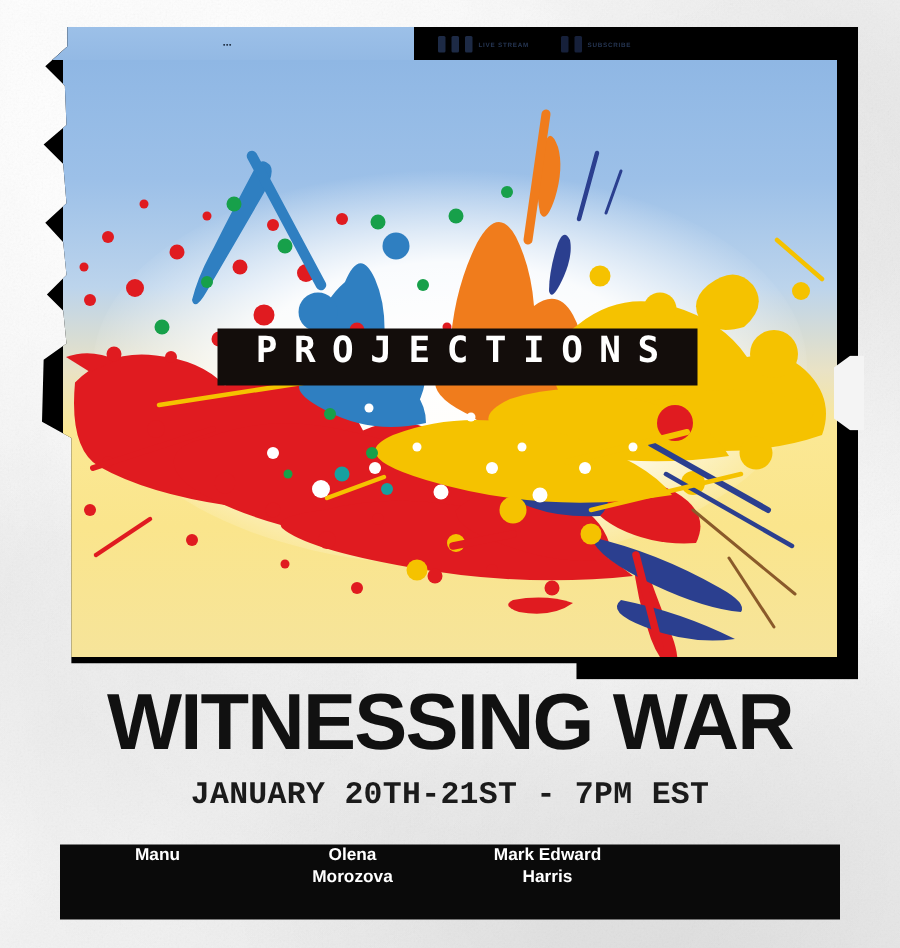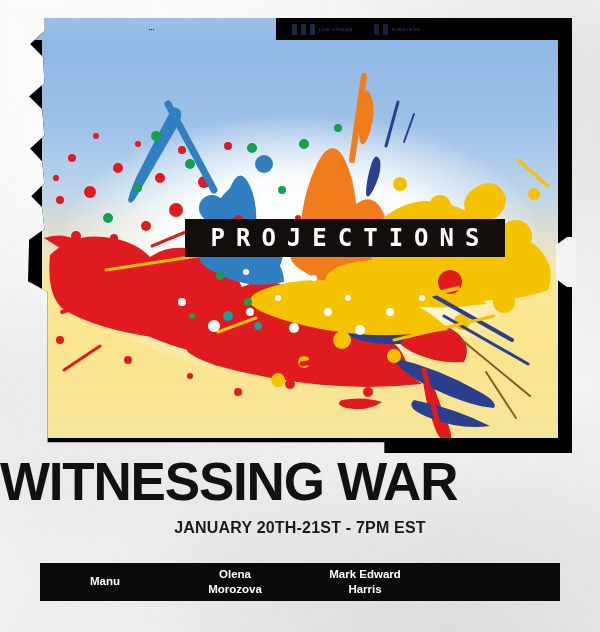--- a/index.html
+++ b/index.html
@@ -83,49 +83,48 @@
     background:linear-gradient(180deg,
         #8fb7e4 0%, #9cc0e8 20%, #bcd4ec 38%,
         #e9e2c5 52%, #fbe894 62%, #fae58c 78%, #f6e49a 100%);
   }
   #art svg { position:absolute; inset:0; width:100%; height:100%; }
 
   
   #proj-band {
     position:absolute; left:145px; top:219px; width:320px; height:38px;
     background:#130d0b;
-    display:flex; align-items:center; justify-content:center;
+    display:flex; justify-content:center;
     z-index:6;
-    margin-left:40px;
   }
   #proj-band .label {
     font-family:"DejaVu Sans Mono", monospace;
     color:#ffffff; font-weight:bold;
     font-size:24px; letter-spacing:11px; text-indent:11px;
     white-space:nowrap;
   }
 
   
   #headline {
     position:absolute; left:0; top:455px; width:600px;
-    color:#111;
+    text-align:center; color:#111;
     font-weight:bold; font-size:53px; letter-spacing:-1.2px;
     line-height:1;
   }
   #subhead {
     position:absolute; left:0; top:519px; width:600px;
     text-align:center; color:#1b1b1b;
-    font-weight:bold; font-size:16px; letter-spacing:.2px;
+    font-weight:bold; font-size:21px; letter-spacing:.2px;font-family:Liberation Mono, monospace;
   }
 
   
   #speakers {
-    position:absolute; left:40px; top:563px; width:520px; height:38px;
+    position:absolute; left:40px; top:563px; width:520px; height:50px;
     background:#0a0a0a;
-    display:flex; align-items:center;
+    display:flex; align-items:flex-start;
   }
   #speakers .person {
     flex:1; text-align:center; color:#fff;
     font-size:11.5px; font-weight:bold; line-height:1.32;
   }
   #speakers .person .ln { display:block; }
 </style>
 </head>
 <body>
 

